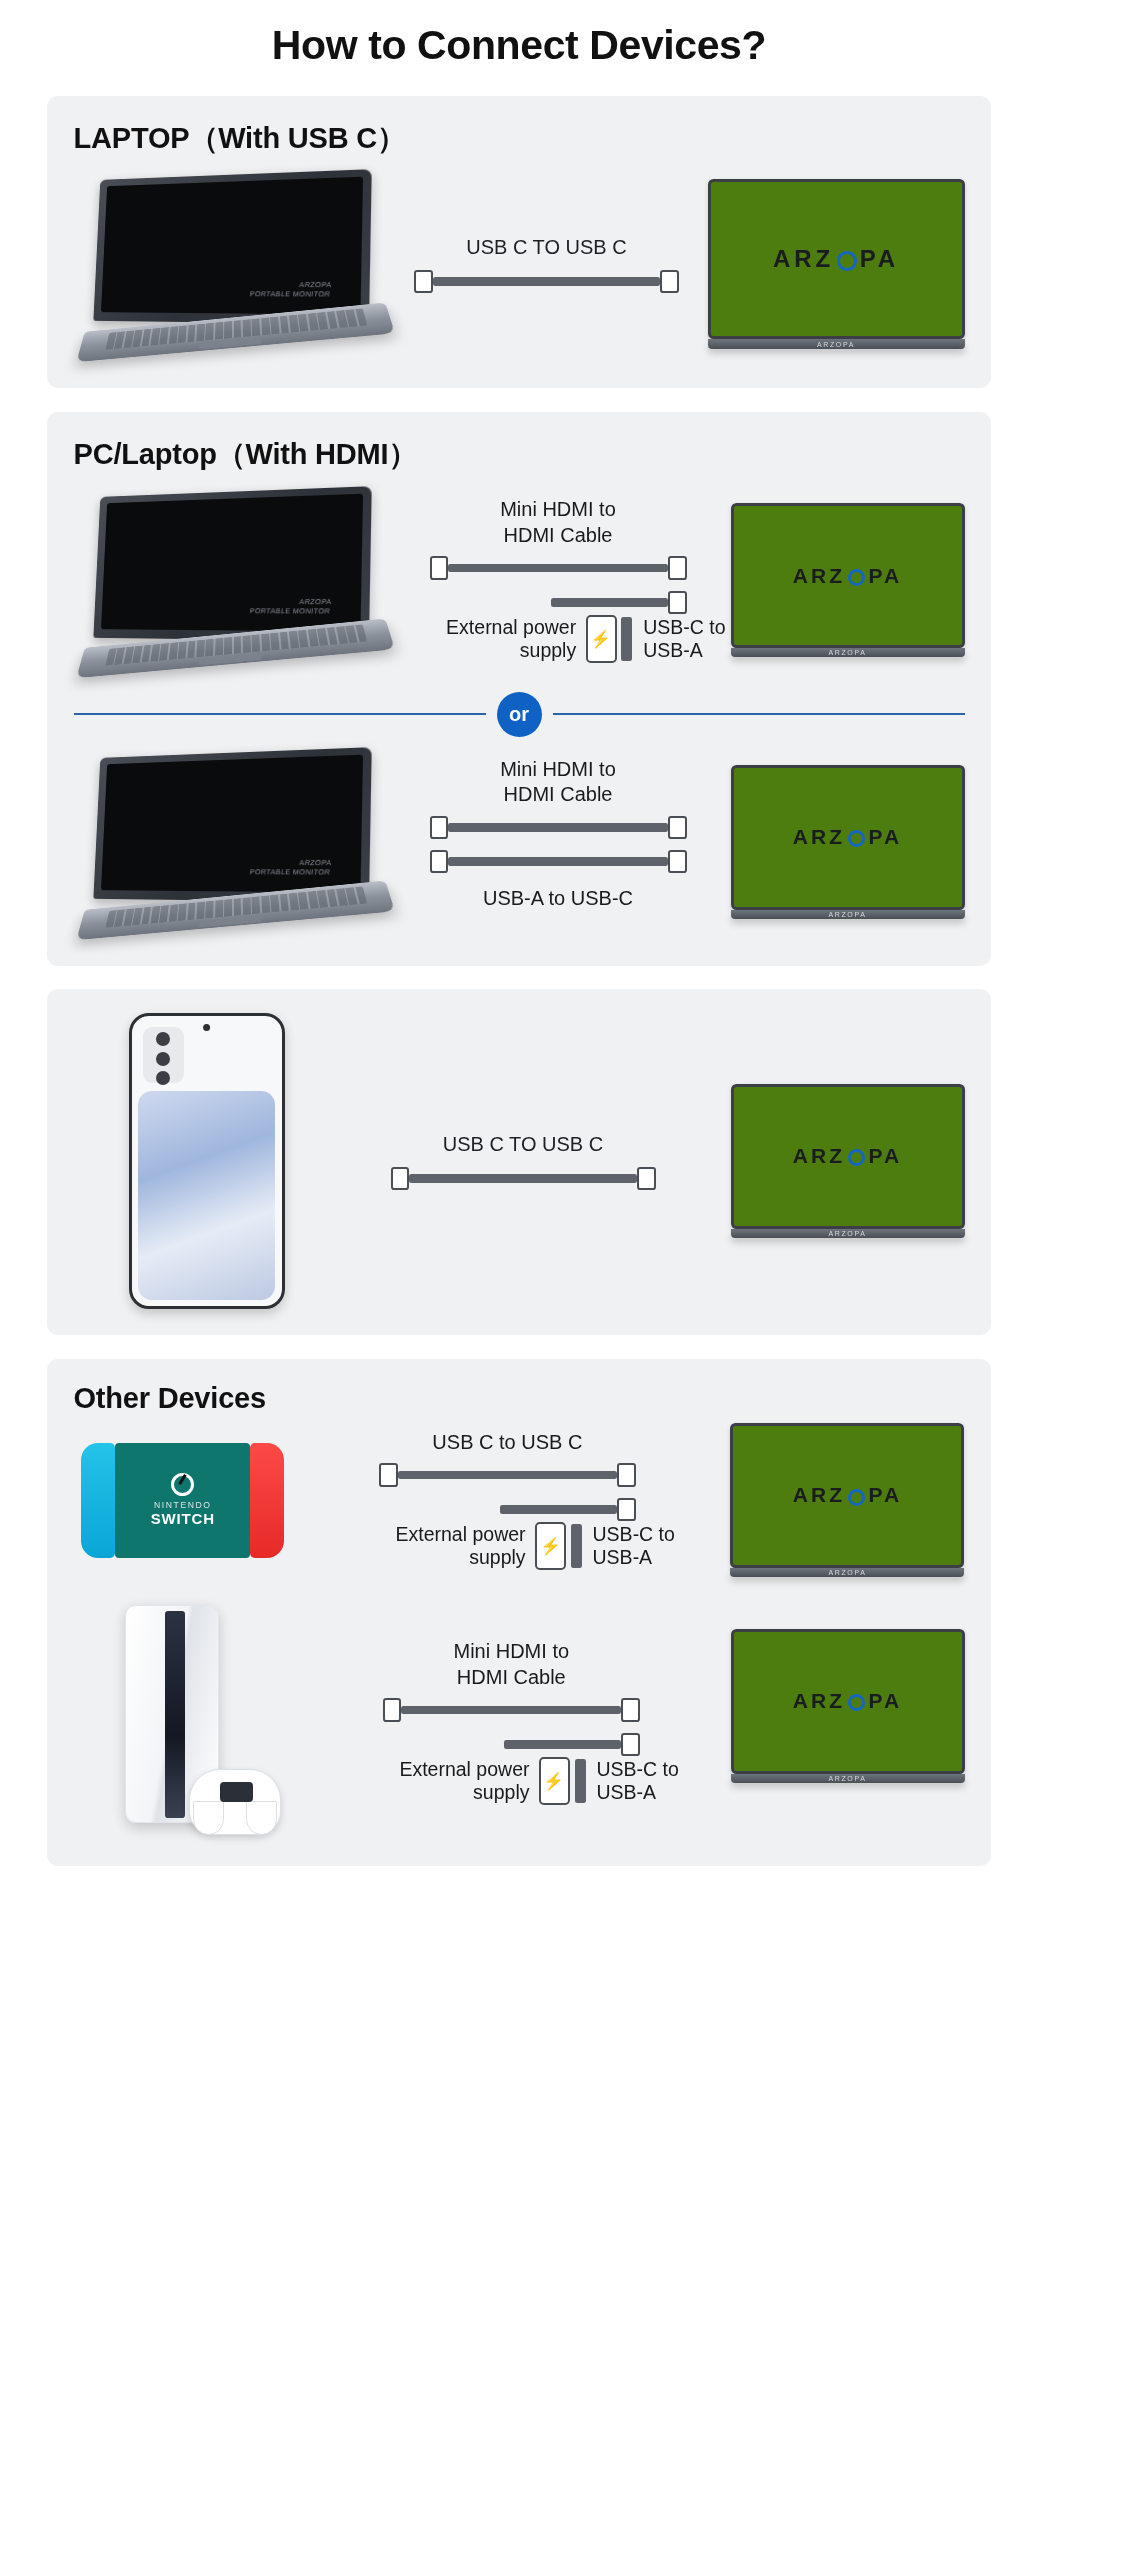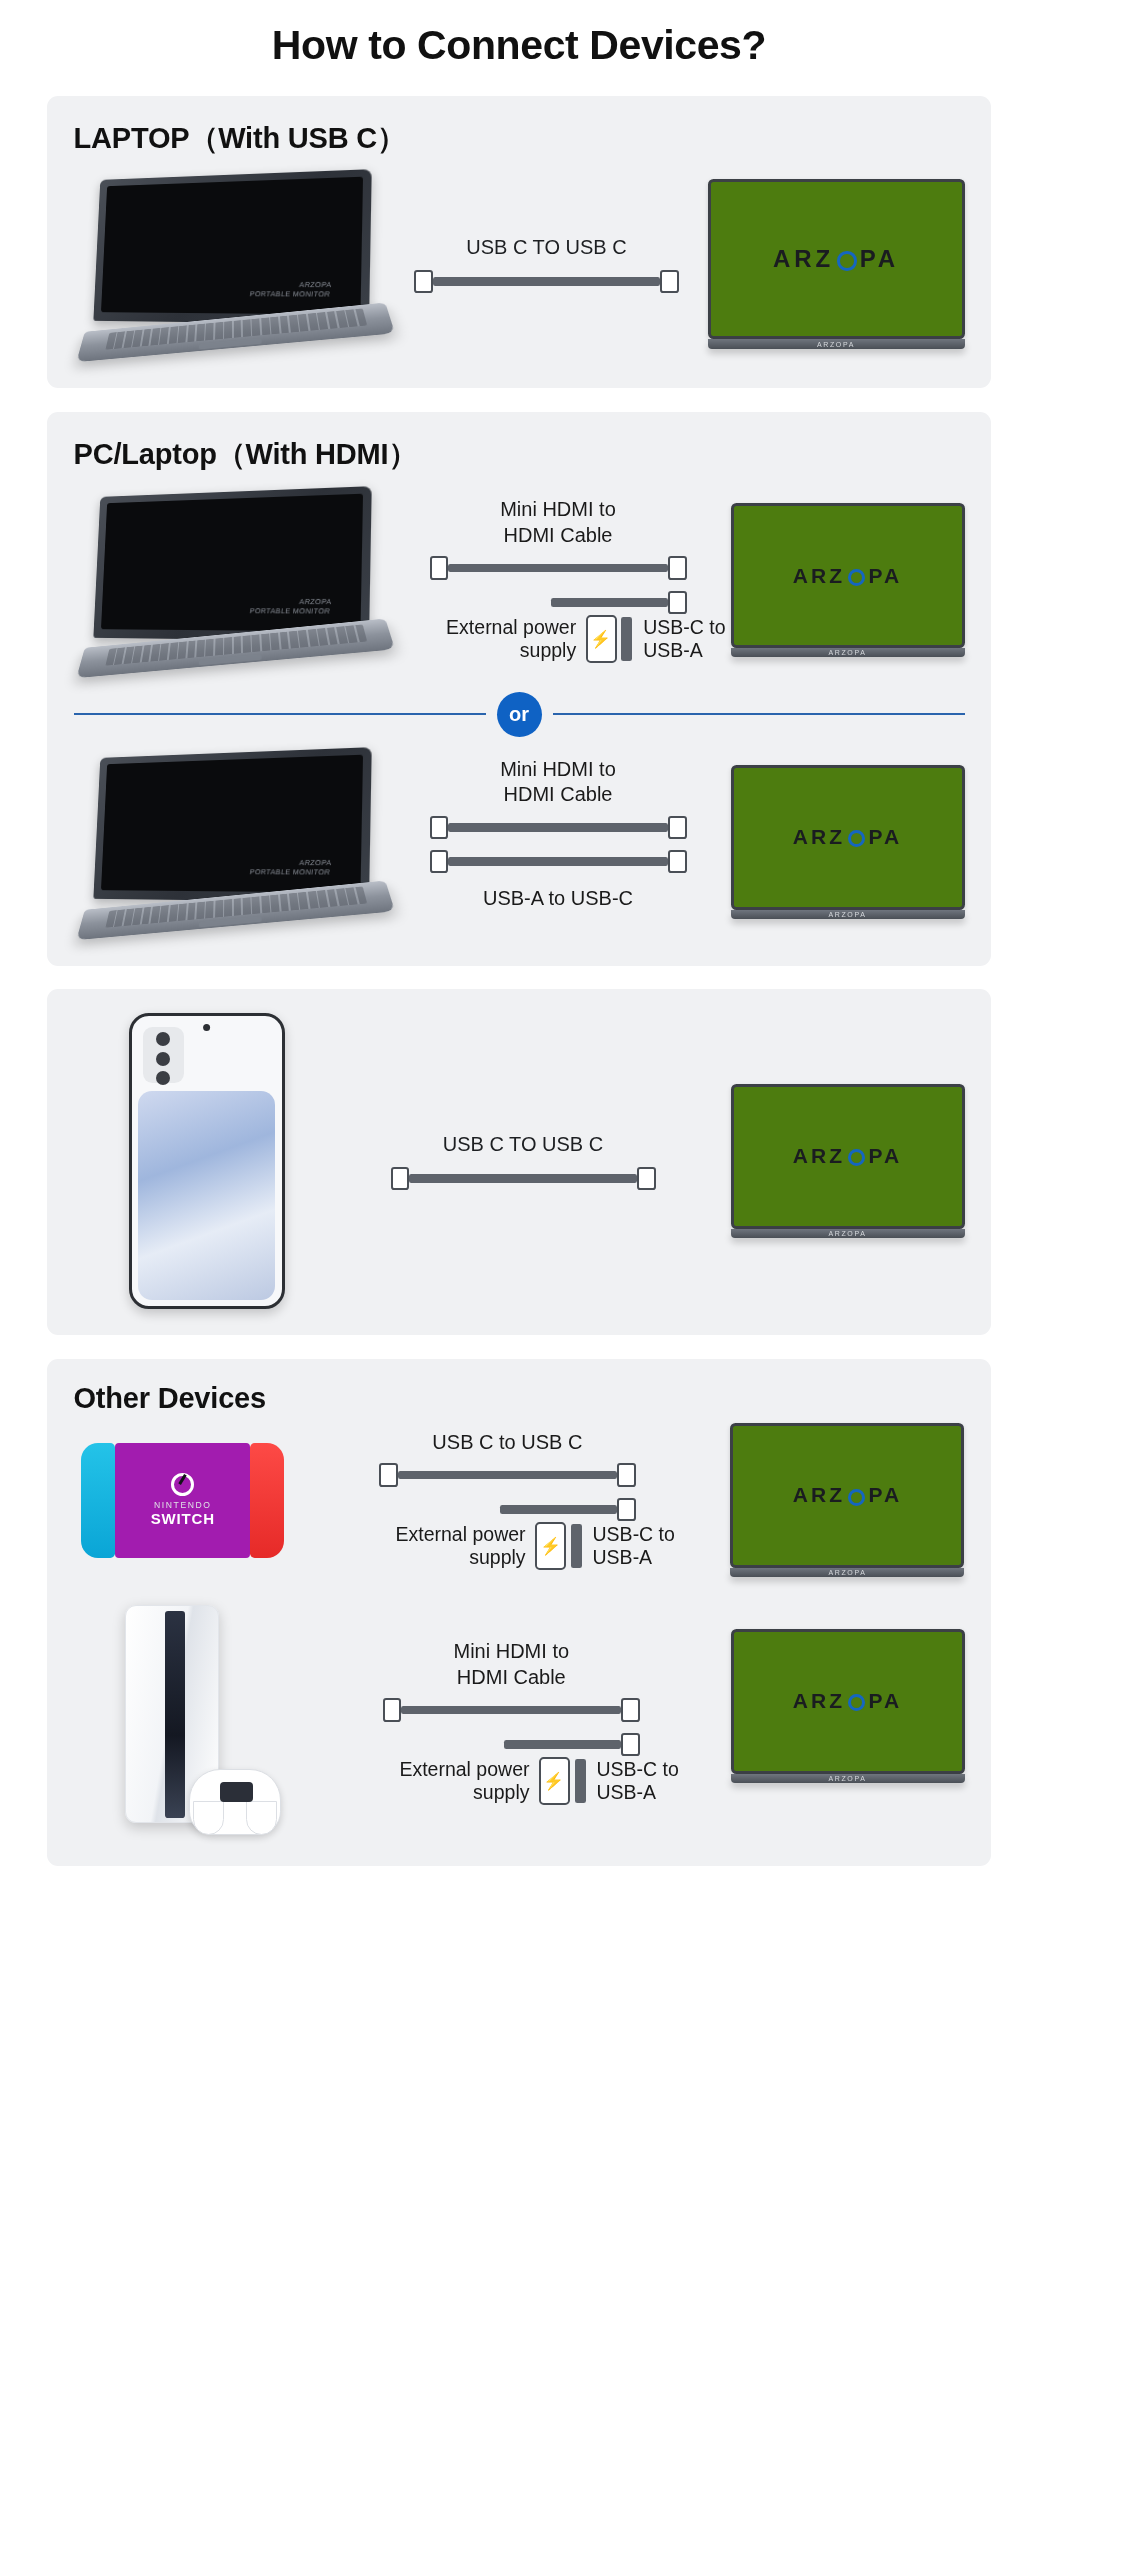--- a/index.html
+++ b/index.html
@@ -256,21 +256,21 @@
   }
   .switch .joy-l {
     width: 34px; background: linear-gradient(180deg,#24c3e8 0%, #0aa5d6 100%);
     border-radius: 17px 4.7px 4.7px 17px;
   }
   .switch .joy-r {
     width: 34px; background: linear-gradient(180deg,#fd4a46 0%, #e62a28 100%);
     border-radius: 4.7px 17px 17px 4.7px;
   }
   .switch .scr {
-    flex: 1 1 auto; background: #a21caf;
+    flex: 1 1 auto; background: #0f766e;
     border-radius: 3.9px;
     display: flex; align-items: center; justify-content: center;
     flex-direction: column;
     color: #fff;
   }
   .switch .scr .nin { font-size: 8.6px; letter-spacing: 1.6px; color: #dfe2e6; }
   .switch .scr .sw { font-size: 15px; font-weight: bold; letter-spacing: 0.8px; }
   .switch .scr .ring {
     width: 23.4px; height: 23.4px; border-radius: 50%;
     border: 3.1px solid #ffffff; margin-bottom: 3.9px;

